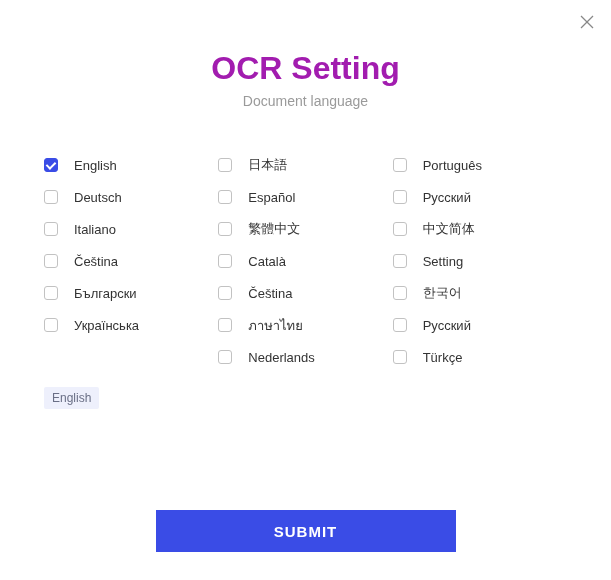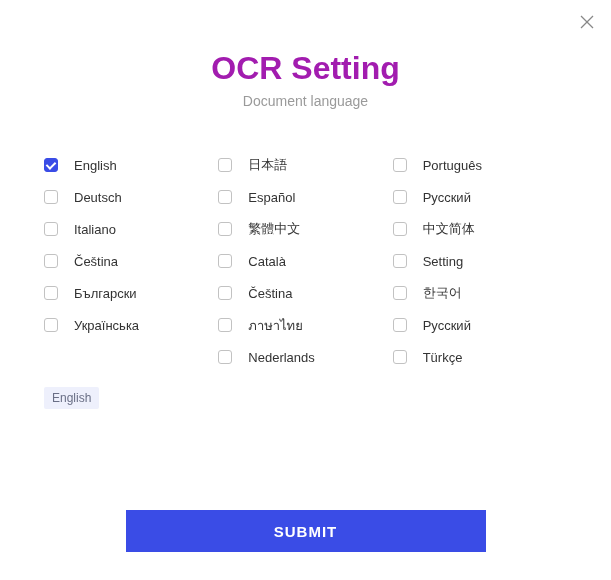--- a/index.html
+++ b/index.html
@@ -96,21 +96,21 @@
     }
     .submit-wrap {
       position: absolute;
       bottom: 28px;
       left: 0;
       right: 0;
       display: flex;
       justify-content: center;
     }
     .submit-btn {
-      width: 360px;
+      width: 300px;
       height: 42px;
       background: #3A4CE6;
       color: #fff;
       border: none;
       font-size: 15px;
       font-weight: 600;
       letter-spacing: 1px;
       cursor: pointer;
     }
   </style>

